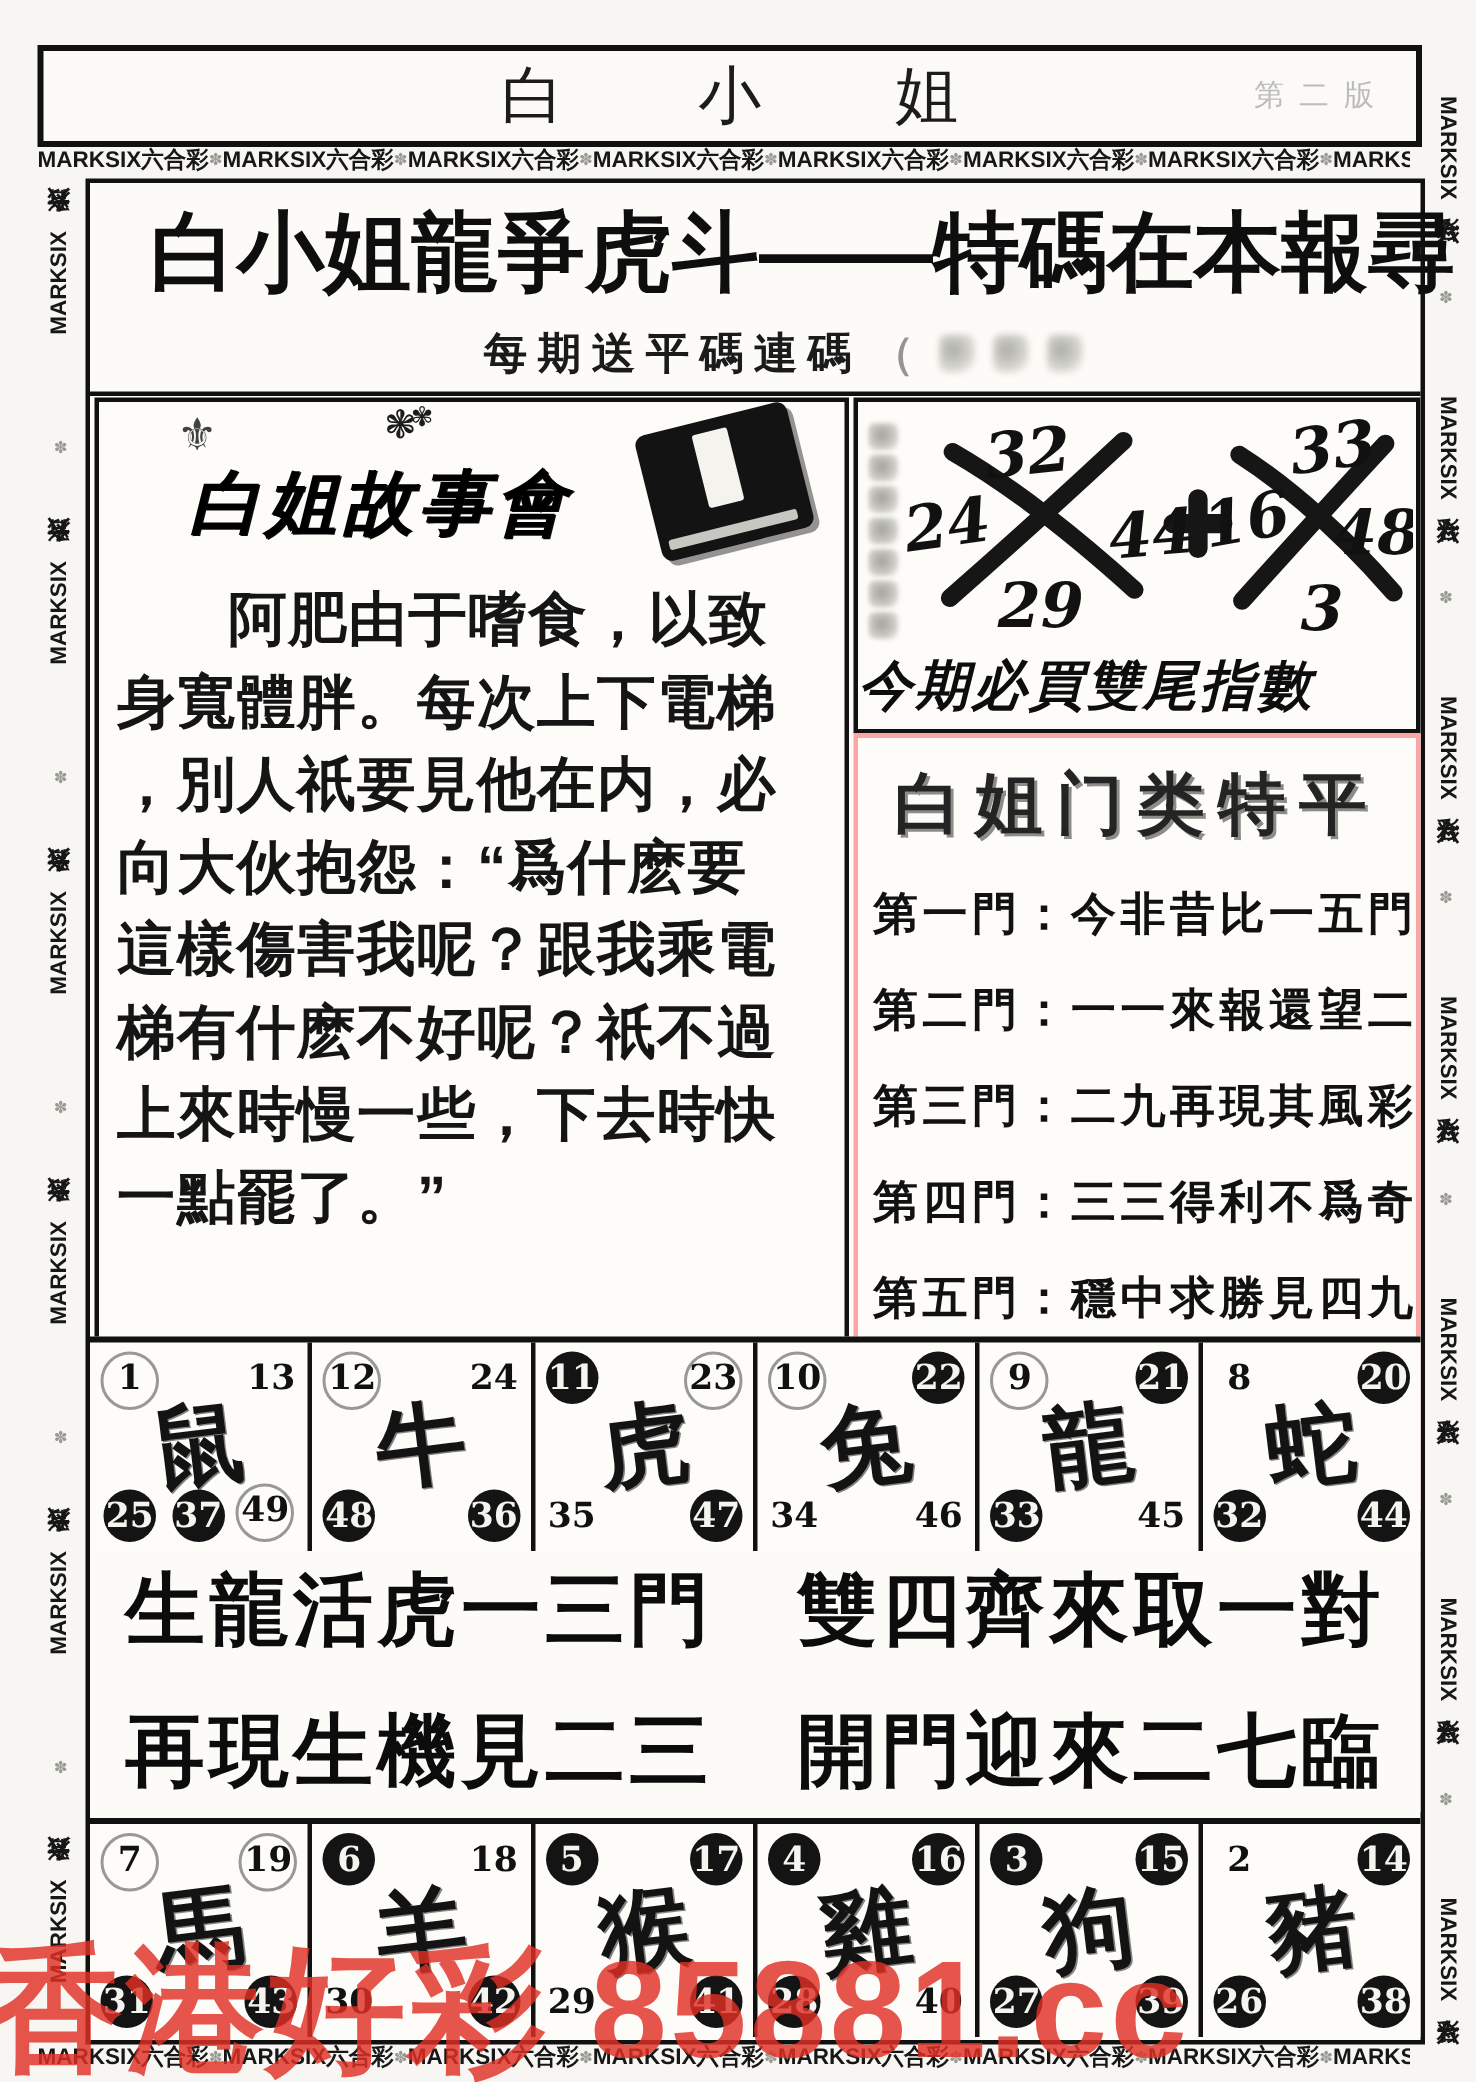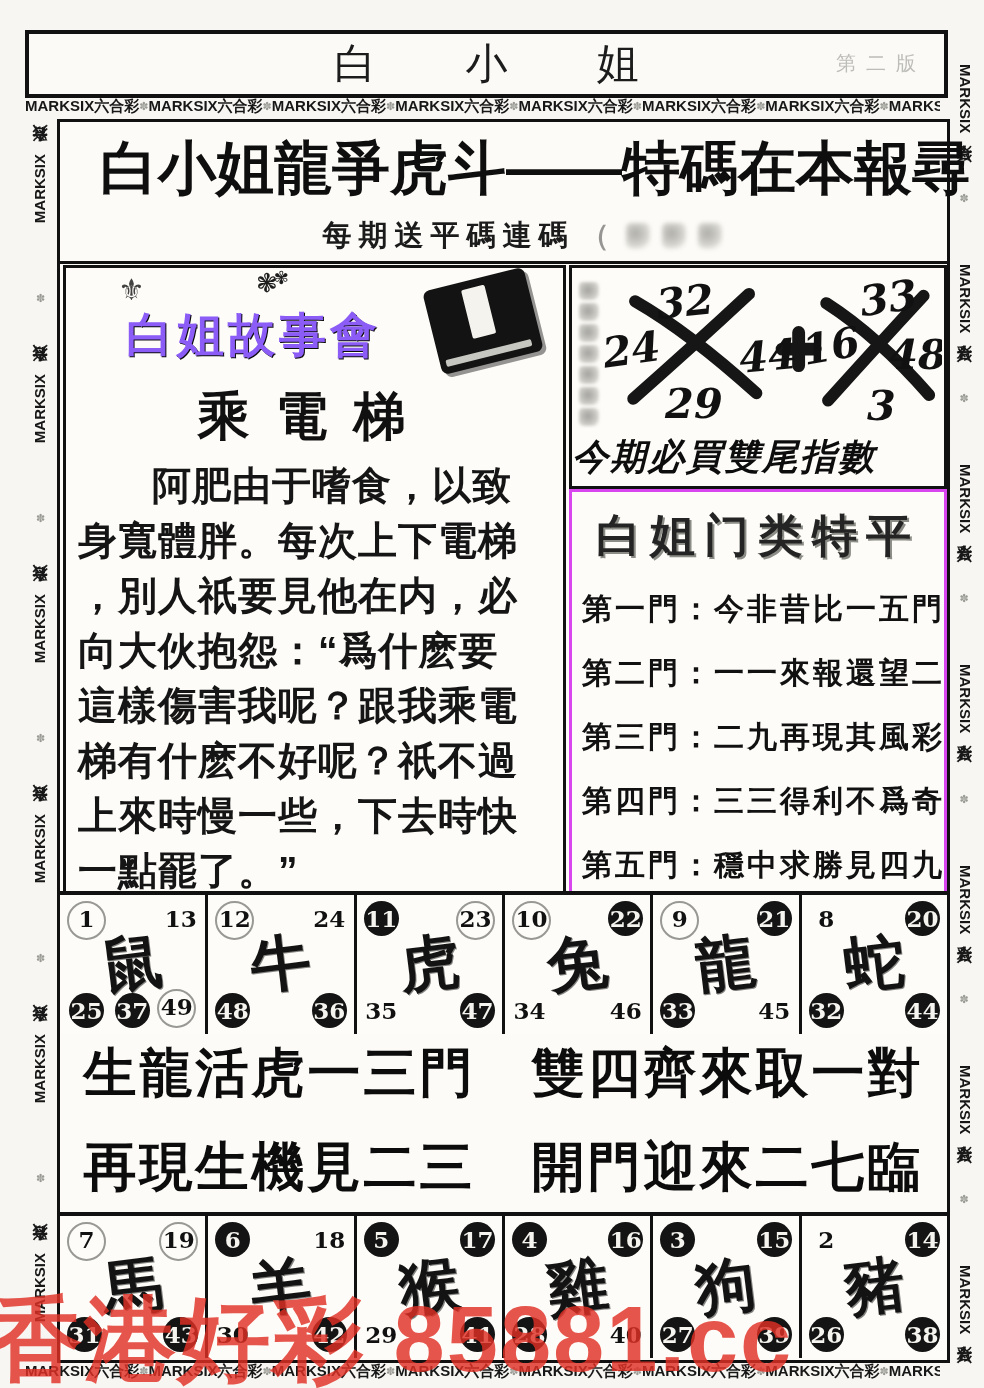--- a/index.html
+++ b/index.html
@@ -28,40 +28,40 @@
   .sub-paren{opacity:.45;}
   .blur-blob{display:inline-block;width:24px;height:26px;border-radius:5px;margin:0 3px;
              background:radial-gradient(circle at 40% 40%,#6f6f6a 0%,#b9b8b1 60%,transparent 85%);
              filter:blur(2px);opacity:.55;}
   
   .story-box{position:absolute;left:3px;top:143px;width:497px;height:736px;border:3px solid #111;background:#fdfcf8;}
   .story-head{position:relative;height:112px;}
   .stamp-icon{position:absolute;left:52px;top:4px;font-size:30px;color:#222;opacity:.85;}
   .flowers{position:absolute;left:190px;top:0px;font-size:26px;color:#1d1d1d;letter-spacing:-4px;}
   .flowers .f2{font-size:18px;position:relative;top:-8px;}
-  .story-section-title{position:absolute;left:60px;top:36px;font-size:47px;font-weight:900;letter-spacing:4px;color:#8b5cf6;
-                       text-shadow:1px 1px 0 #0b0b0b;}
+  .story-section-title{position:absolute;left:60px;top:36px;font-size:47px;font-weight:900;letter-spacing:4px;color:#000000;
+                       text-shadow:1px 1px 0 #0b0b0b;font-style:italic;}
   .book-icon{position:absolute;right:28px;top:10px;width:104px;height:86px;background:#131313;border-radius:7px;
              transform:rotate(-14deg);box-shadow:3px 4px 0 rgba(20,20,20,.45);}
   .book-icon .label{position:absolute;left:38px;top:8px;width:24px;height:50px;background:#f4f3ee;border-radius:2px;}
   .book-icon .pages{position:absolute;left:6px;bottom:7px;right:10px;height:7px;background:#e8e7e1;border-radius:2px;opacity:.85;}
   .story-title{text-align:center;font-size:52px;font-weight:900;letter-spacing:26px;margin-top:2px;color:#101010;}
   .story-text{padding:6px 10px 0 12px;font-size:39px;font-weight:700;line-height:55px;letter-spacing:1px;color:#151515;}
   .story-text .indent{text-indent:1.9em;}
   
   .crosses-box{position:absolute;left:509px;top:143px;width:372px;height:218px;border:3px solid #111;background:#fdfcf8;}
   .smudge-col{position:absolute;left:4px;top:14px;width:26px;bottom:60px;display:flex;flex-direction:column;
               justify-content:space-between;align-items:center;}
   .smudge{width:20px;height:18px;border-radius:4px;filter:blur(1.5px);opacity:.5;
           background:radial-gradient(circle at 45% 45%,#4c4c48 0%,#a5a49c 65%,transparent 90%);}
   .crosses-svg{position:absolute;left:30px;top:6px;}
   .cross-caption{position:absolute;left:0;right:0;bottom:4px;text-align:left;font-size:36px;font-weight:900;
                  letter-spacing:2px;color:#0d0d0d;font-style:italic;}
   
-  .gates-box{position:absolute;left:509px;top:367px;width:372px;height:512px;border:3px solid #d946ef;background:#fdfcf8;}
+  .gates-box{position:absolute;left:509px;top:367px;width:372px;height:512px;border:3px solid #fca5a5;background:#fdfcf8;}
   .gates-title{margin-top:14px;text-align:center;font-size:45px;font-weight:900;letter-spacing:9px;color:#242424;
                text-shadow:2px 2px 0 #8d8d87;}
   .gate-line{font-family:"DejaVu Serif",serif;font-size:30px;font-weight:bold;letter-spacing:3px;
              padding:23px 0 0 10px;color:#111;white-space:nowrap;}
   
   .zrow{position:absolute;left:0;right:0;display:flex;border-top:4px solid #111;border-bottom:4px solid #111;background:#fdfcf8;}
   .zrow1{top:769px;height:139px;}
   .zrow2{top:1090px;height:142px;border-bottom:none;}
   .zcell{flex:1;position:relative;border-right:3px solid #111;}
   .zcell:last-child{border-right:none;}
@@ -174,21 +174,20 @@
         <span class="stamp-icon">⚜</span>
         <span class="flowers">
           <span class="f1">❃</span><span class="f2">✾</span>
         </span>
         <span class="story-section-title">白姐故事會</span>
         <span class="book-icon">
           <span class="label"></span>
           <span class="pages"></span>
         </span>
       </div>
-      <div class="story-title">乘電梯</div>
       <div class="story-text">
         <div class="indent">阿肥由于嗜食，以致</div>
         <div>身寬體胖。每次上下電梯</div>
         <div>，別人祇要見他在内，必</div>
         <div>向大伙抱怨：“爲什麽要</div>
         <div>這樣傷害我呢？跟我乘電</div>
         <div>梯有什麽不好呢？祇不過</div>
         <div>上來時慢一些，下去時快</div>
         <div>一點罷了。”</div>
       </div>

